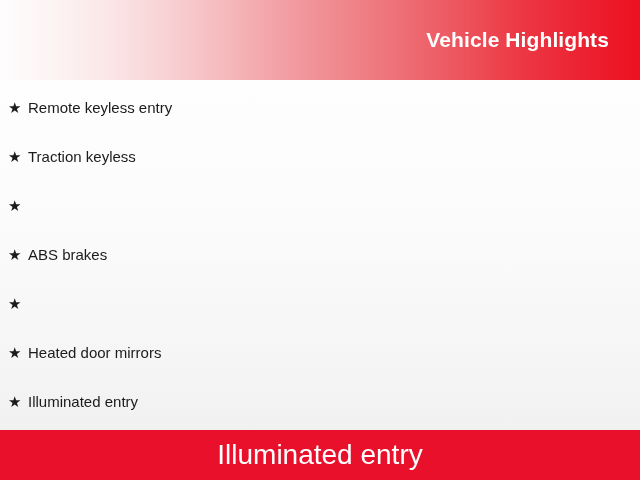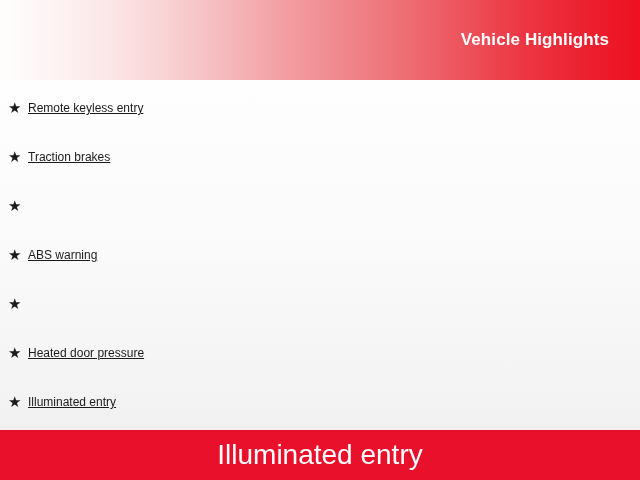--- a/index.html
+++ b/index.html
@@ -41,21 +41,21 @@
       #ec3945 81%,
       #ec2433 90%,
       #ed1021 100%
     );
   }
 
   #header-title {
     position: absolute;
     right: 31px;
     top: 30px;
-    font-size: 17px;
+    font-size: 21px;
     font-weight: bold;
     color: #ffffff;
     letter-spacing: 0.1px;
     line-height: 20px;
     white-space: nowrap;
   }
 
   
   #list-area {
     position: absolute;
@@ -81,26 +81,25 @@
     width: 20px;
     margin-left: 8px;
     font-size: 15px;
     line-height: 24px;
     color: #1b1b1b;
     text-align: left;
     flex: 0 0 auto;
   }
 
   .highlight-label {
-    font-size: 12px;
+    font-size: 15px;
     line-height: 24px;
     color: #1b1b1b;
     white-space: nowrap;
     flex: 0 0 auto;
-    text-decoration: underline;
   }
 
   
   #banner {
     position: absolute;
     left: 0;
     top: 430px;
     width: 640px;
     height: 50px;
     background: #e8102a;
@@ -128,39 +127,39 @@
 
   <div id="list-area">
 
     <div class="highlight-row" style="top:16px;">
       <span class="bullet-star">★</span>
       <span class="highlight-label">Remote keyless entry</span>
     </div>
 
     <div class="highlight-row" style="top:65px;">
       <span class="bullet-star">★</span>
-      <span class="highlight-label">Traction brakes</span>
+      <span class="highlight-label">Traction keyless</span>
     </div>
 
     <div class="highlight-row" style="top:114px;">
       <span class="bullet-star">★</span>
     </div>
 
     <div class="highlight-row" style="top:163px;">
       <span class="bullet-star">★</span>
-      <span class="highlight-label">ABS warning</span>
+      <span class="highlight-label">ABS brakes</span>
     </div>
 
     <div class="highlight-row" style="top:212px;">
       <span class="bullet-star">★</span>
     </div>
 
     <div class="highlight-row" style="top:261px;">
       <span class="bullet-star">★</span>
-      <span class="highlight-label">Heated door pressure</span>
+      <span class="highlight-label">Heated door mirrors</span>
     </div>
 
     <div class="highlight-row" style="top:310px;">
       <span class="bullet-star">★</span>
       <span class="highlight-label">Illuminated entry</span>
     </div>
 
   </div>
 
   <div id="banner">

